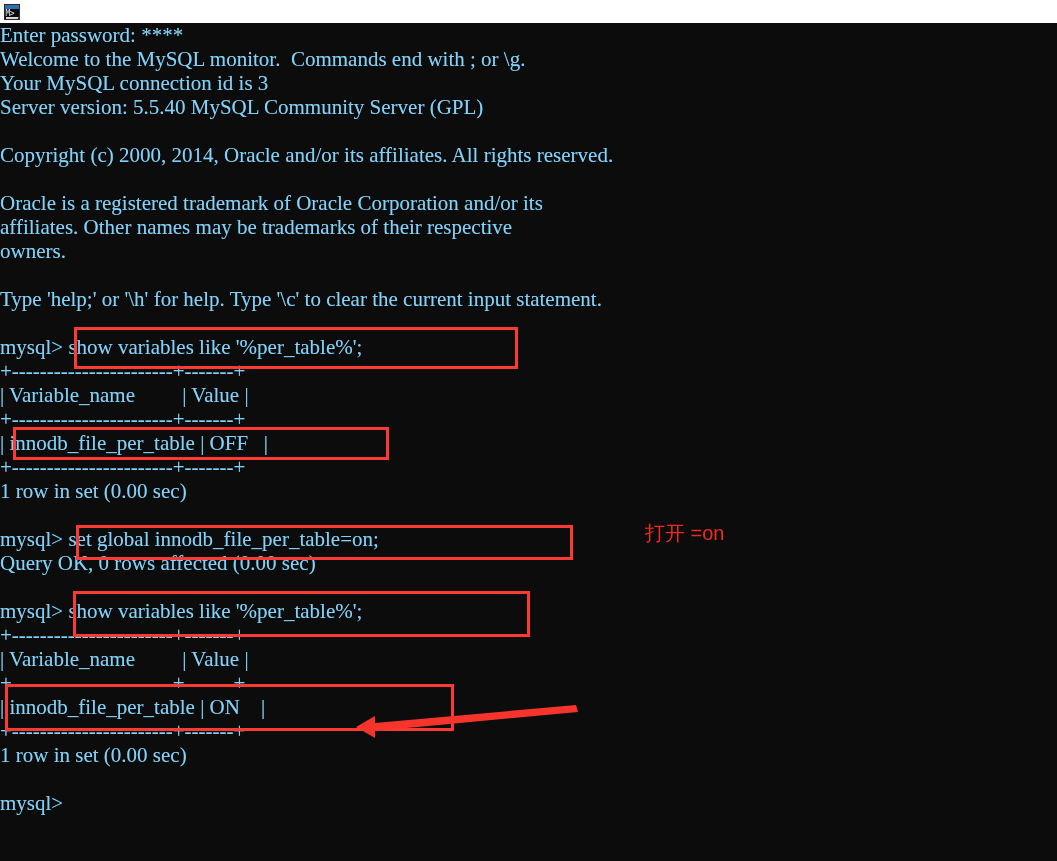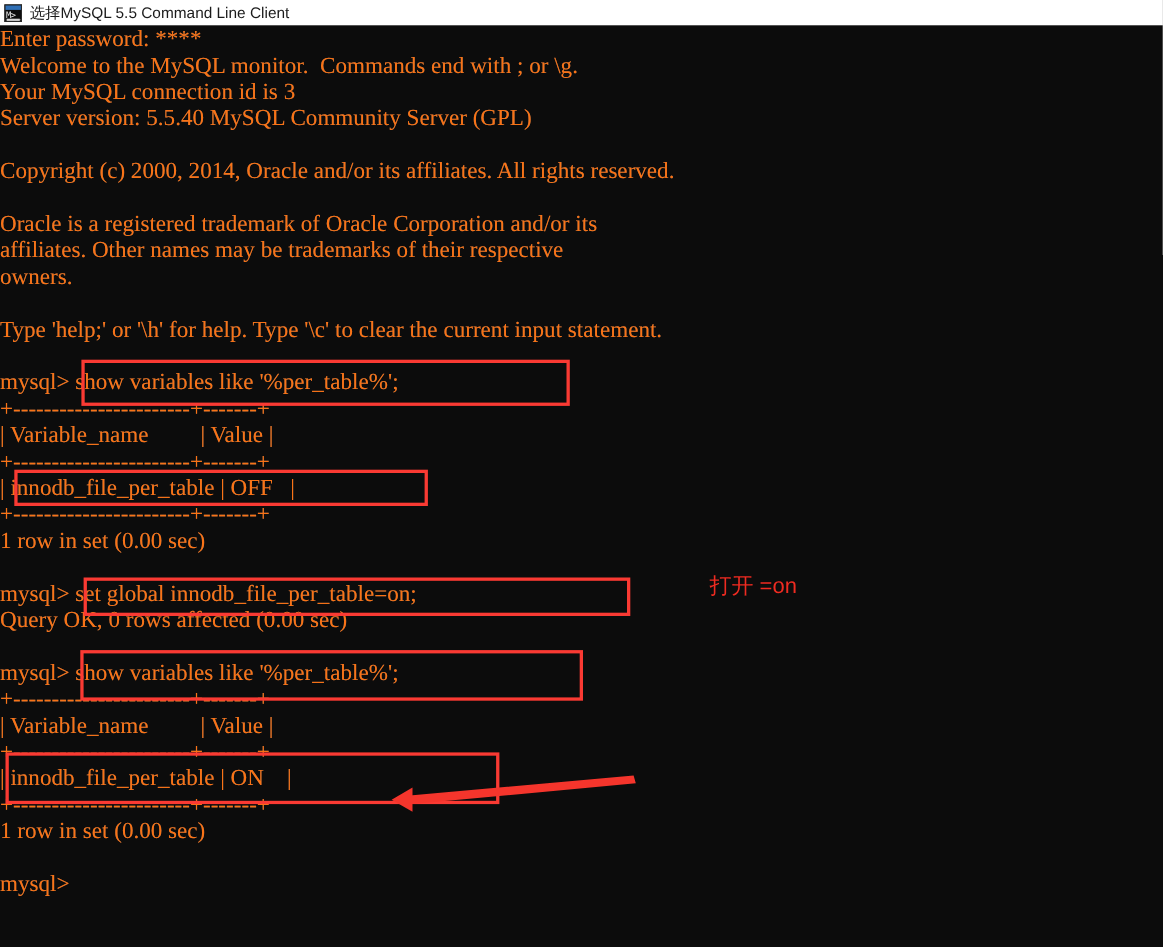--- a/index.html
+++ b/index.html
@@ -79,21 +79,21 @@
     height: 838px;
     background: #0c0c0c;
     overflow: hidden;
   }
   #console-text {
     position: absolute;
     left: 0;
     top: 0;
     margin: 0;
     padding: 0;
-    color: #f97316;
+    color: #7dd3fc;
     font-family: "Liberation Serif", "DejaVu Serif", serif;
     font-size: 21px;
     line-height: 24px;
     letter-spacing: 0px;
     white-space: pre;
     text-shadow: 0 0 0.4px rgba(200,200,220,0.35);
   }
 
   
   .redbox {
@@ -122,21 +122,20 @@
 </style>
 </head>
 <body>
 
 <div id="titlebar">
   <div id="app-icon">
     <div class="icon-top"></div>
     <div class="icon-glyph">M&gt;_</div>
     <div class="icon-base"></div>
   </div>
-  <span id="window-title">选择MySQL 5.5 Command Line Client</span>
 </div>
 
 <div id="console">
   <pre id="console-text">Enter password: ****
 Welcome to the MySQL monitor.  Commands end with ; or \g.
 Your MySQL connection id is 3
 Server version: 5.5.40 MySQL Community Server (GPL)
 
 Copyright (c) 2000, 2014, Oracle and/or its affiliates. All rights reserved.
 

